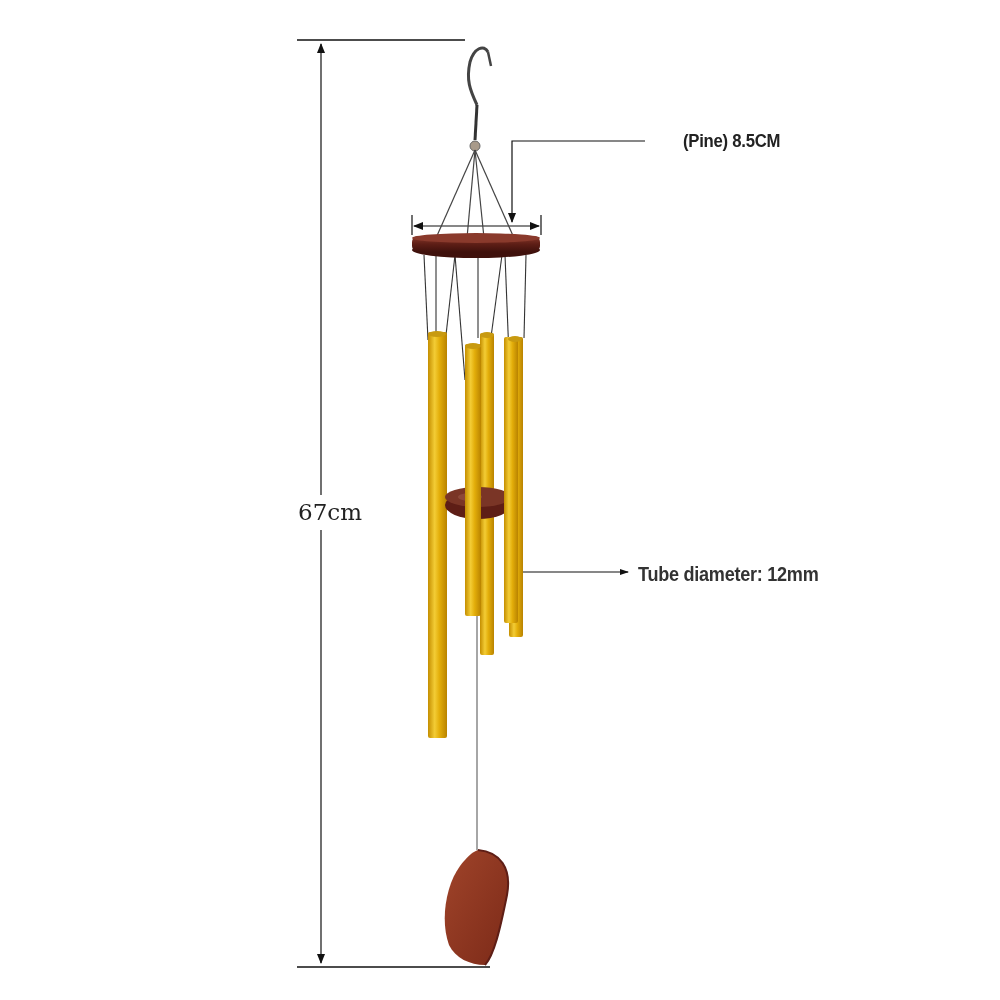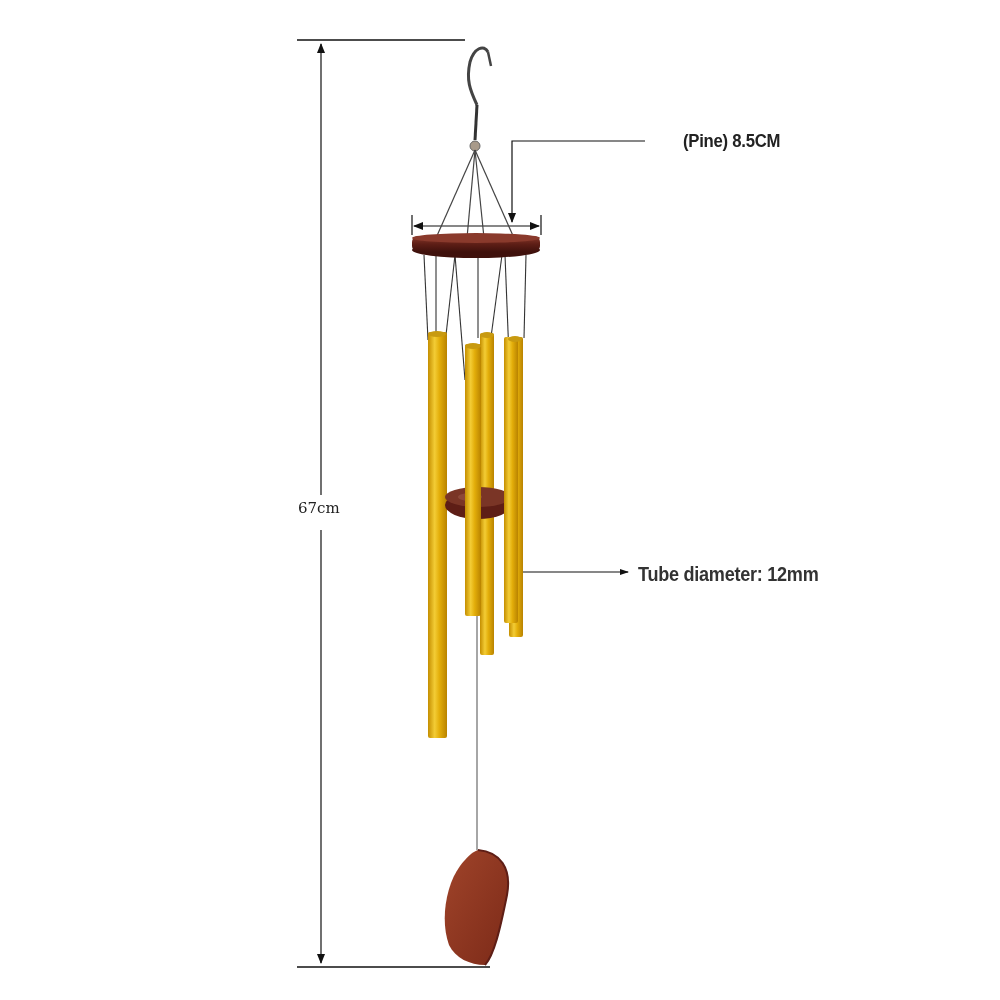--- a/index.html
+++ b/index.html
@@ -6,21 +6,21 @@
     .canvas { position: relative; width: 1000px; height: 1000px; background: #fff; overflow: hidden; }
     svg { position: absolute; left: 0; top: 0; }
     .label {
       position: absolute;
       color: #222;
       white-space: nowrap;
     }
     .label-height {
       left: 298px; top: 497px;
       font-family: "DejaVu Serif", "Liberation Serif", serif;
-      font-size: 15px;
+      font-size: 23px;
       background: #fff;
       padding: 2px 0;
     }
     .label-pine {
       left: 683px; top: 130px;
       font-family: "Liberation Sans", "DejaVu Sans", sans-serif;
       font-weight: bold;
       font-size: 19px;
       letter-spacing: -0.3px;
       transform: scaleX(0.88);

